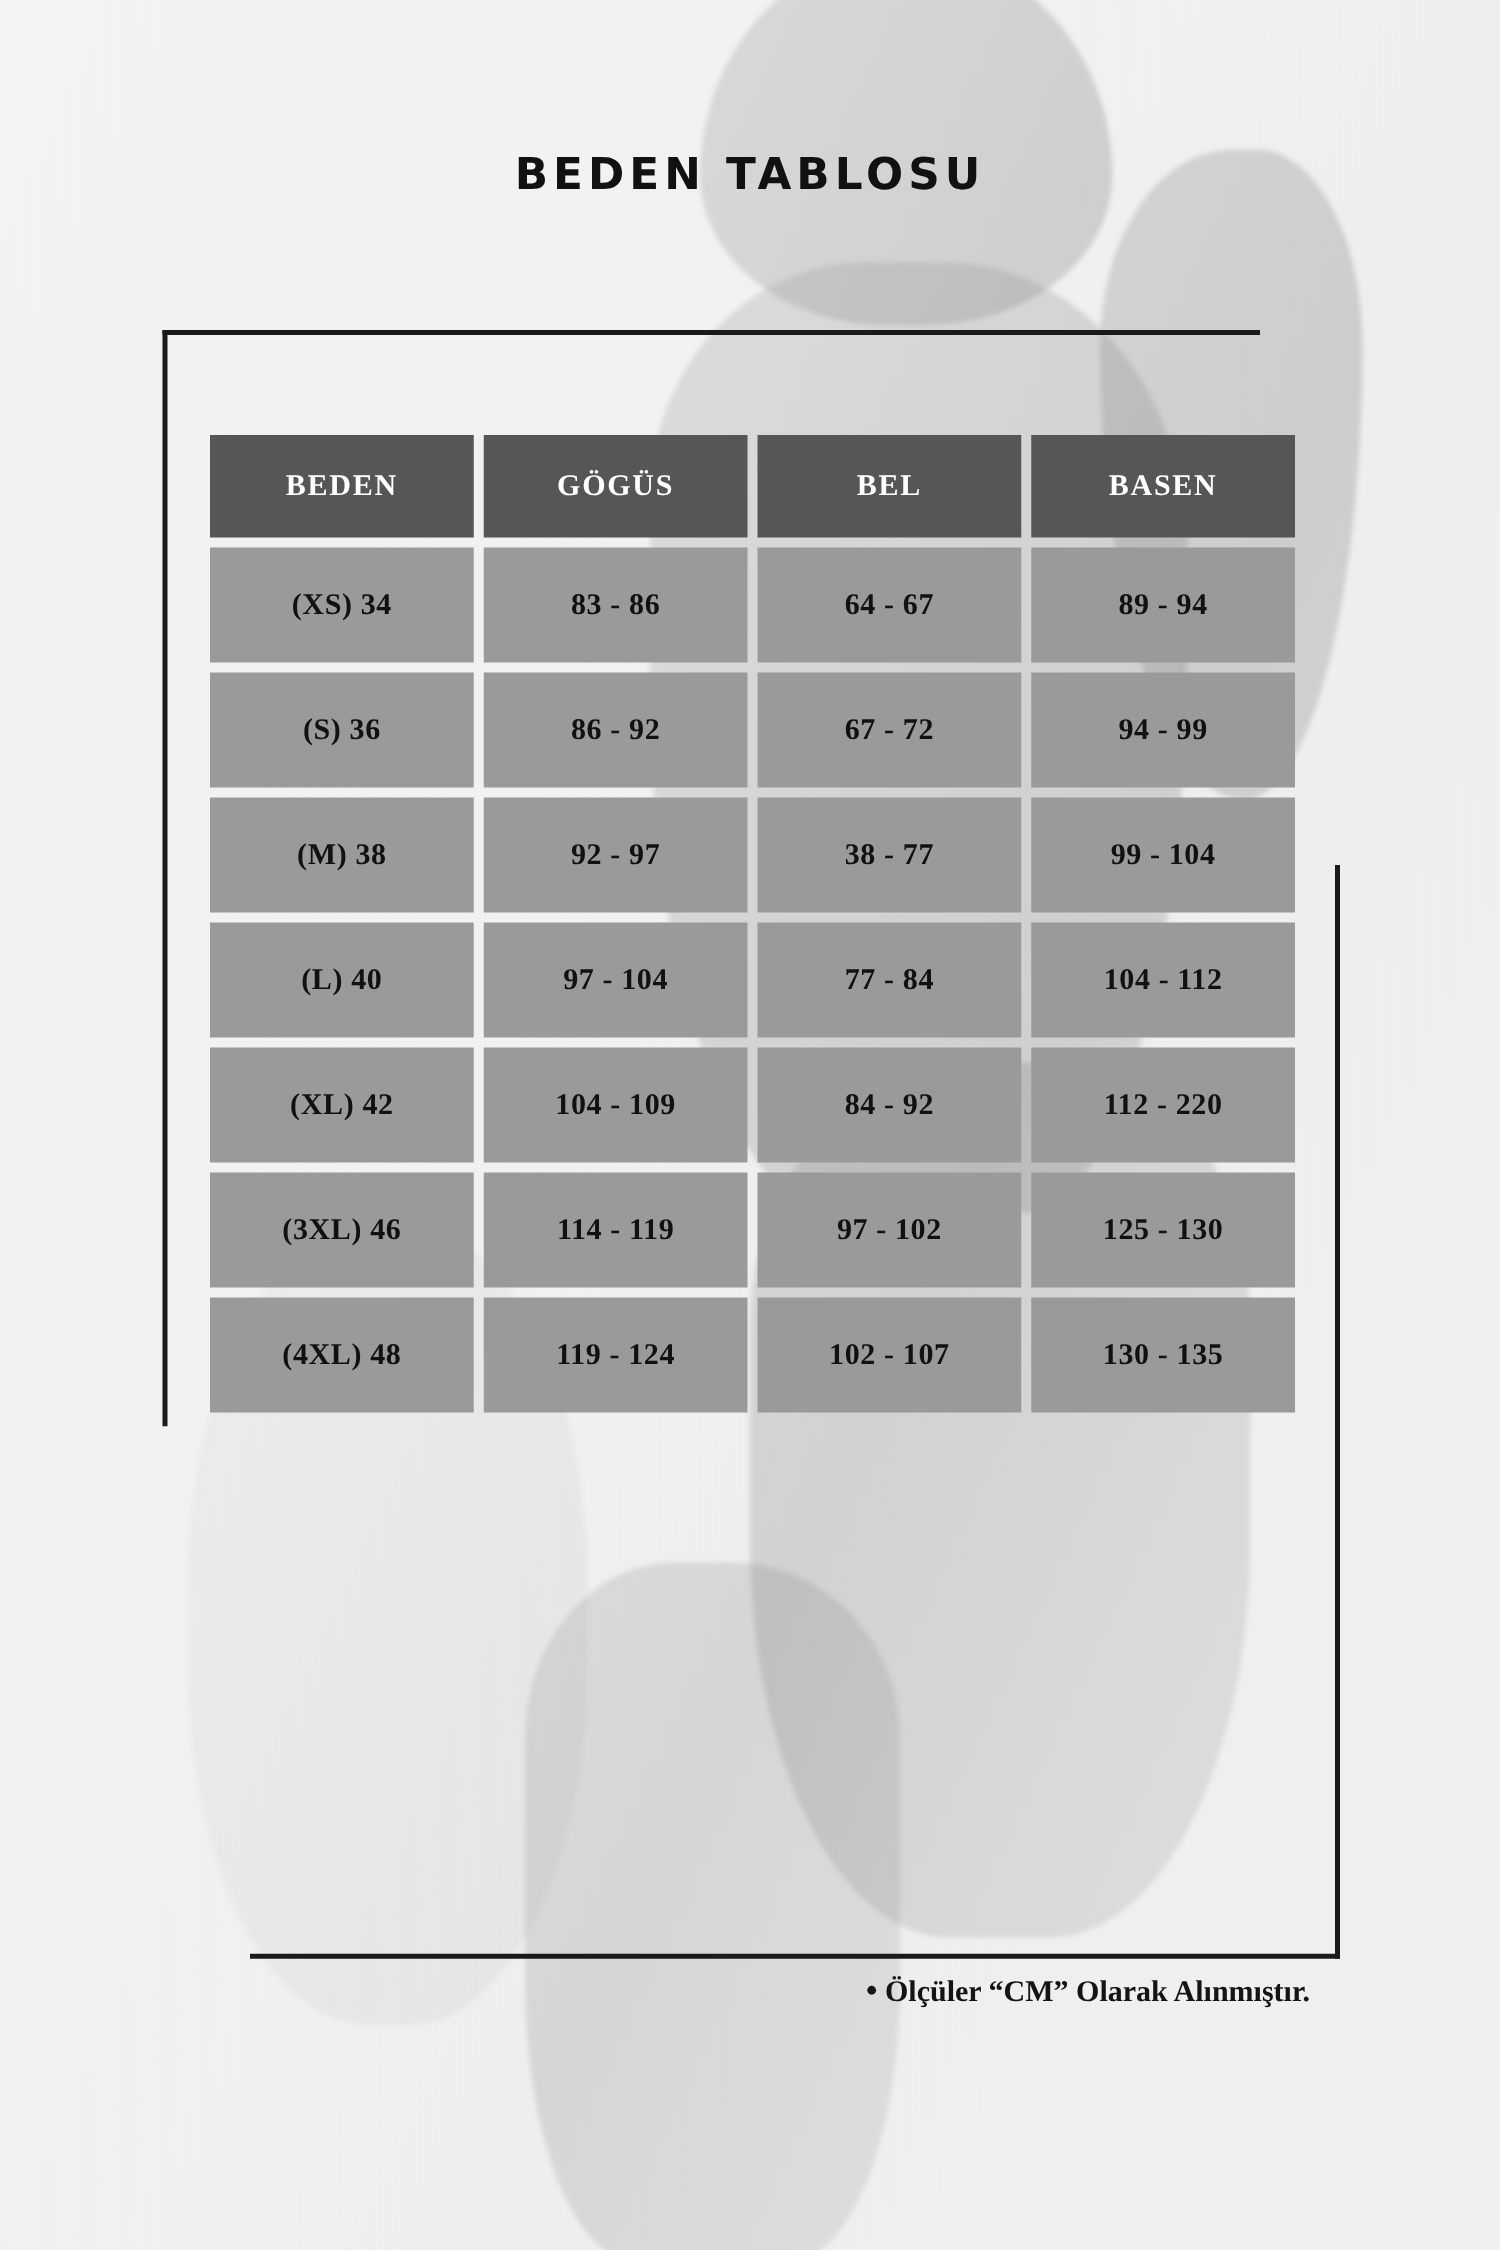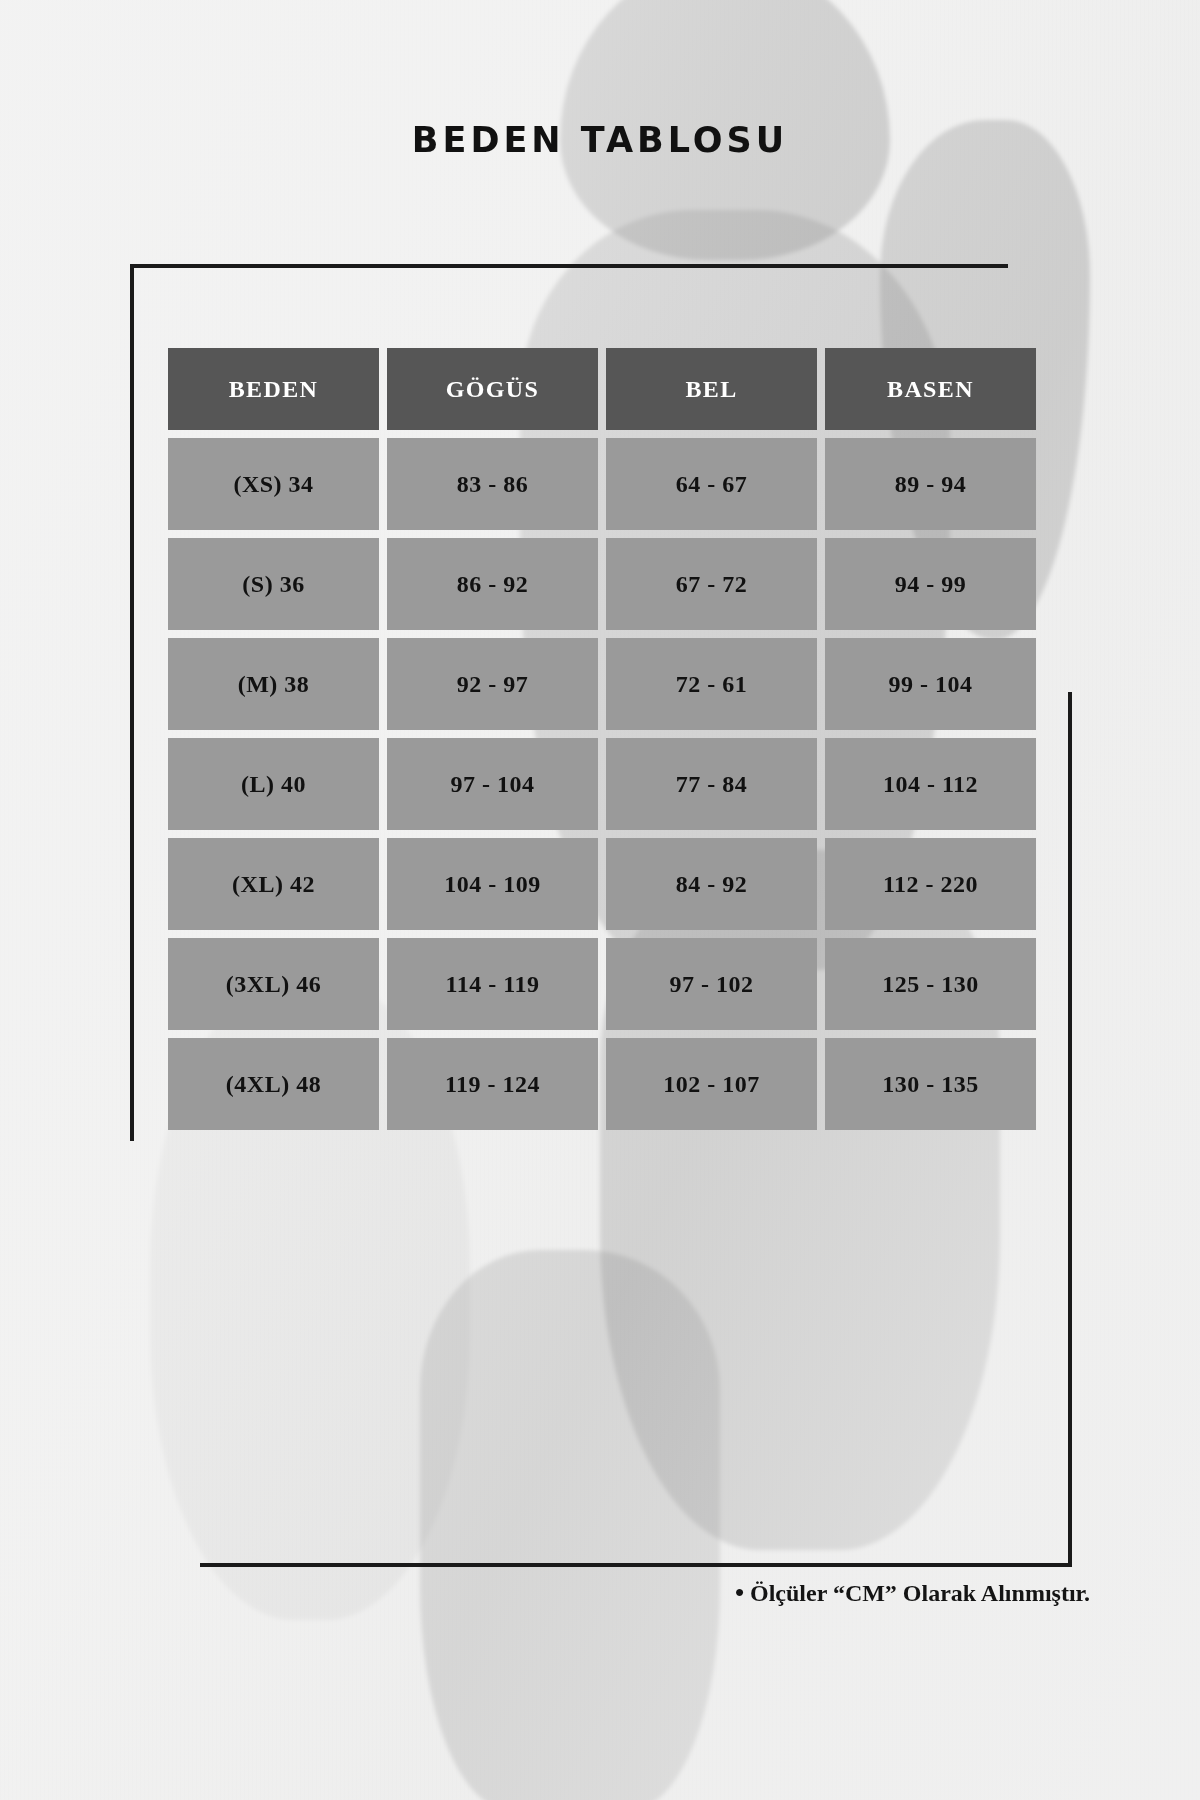--- a/index.html
+++ b/index.html
@@ -138,21 +138,20 @@
   #note {
     position: absolute;
     top: 1578px;
     left: 0;
     width: 1048px;
     text-align: right;
     font-family: "Liberation Serif", serif;
     font-weight: bold;
     font-size: 24px;
     color: #141414;
-    padding-left: 42px;
   }
   #note .bullet { font-size: 26px; }
 </style>
 </head>
 <body>
 
 <div id="page">
 
   <div id="bg">
     <div class="shape sh1"></div>
@@ -190,21 +189,21 @@
       </tr>
       <tr>
         <td>(S) 36</td>
         <td>86 - 92</td>
         <td>67 - 72</td>
         <td>94 - 99</td>
       </tr>
       <tr>
         <td>(M) 38</td>
         <td>92 - 97</td>
-        <td>72 - 61</td>
+        <td>38 - 77</td>
         <td>99 - 104</td>
       </tr>
       <tr>
         <td>(L) 40</td>
         <td>97 - 104</td>
         <td>77 - 84</td>
         <td>104 - 112</td>
       </tr>
       <tr>
         <td>(XL) 42</td>

